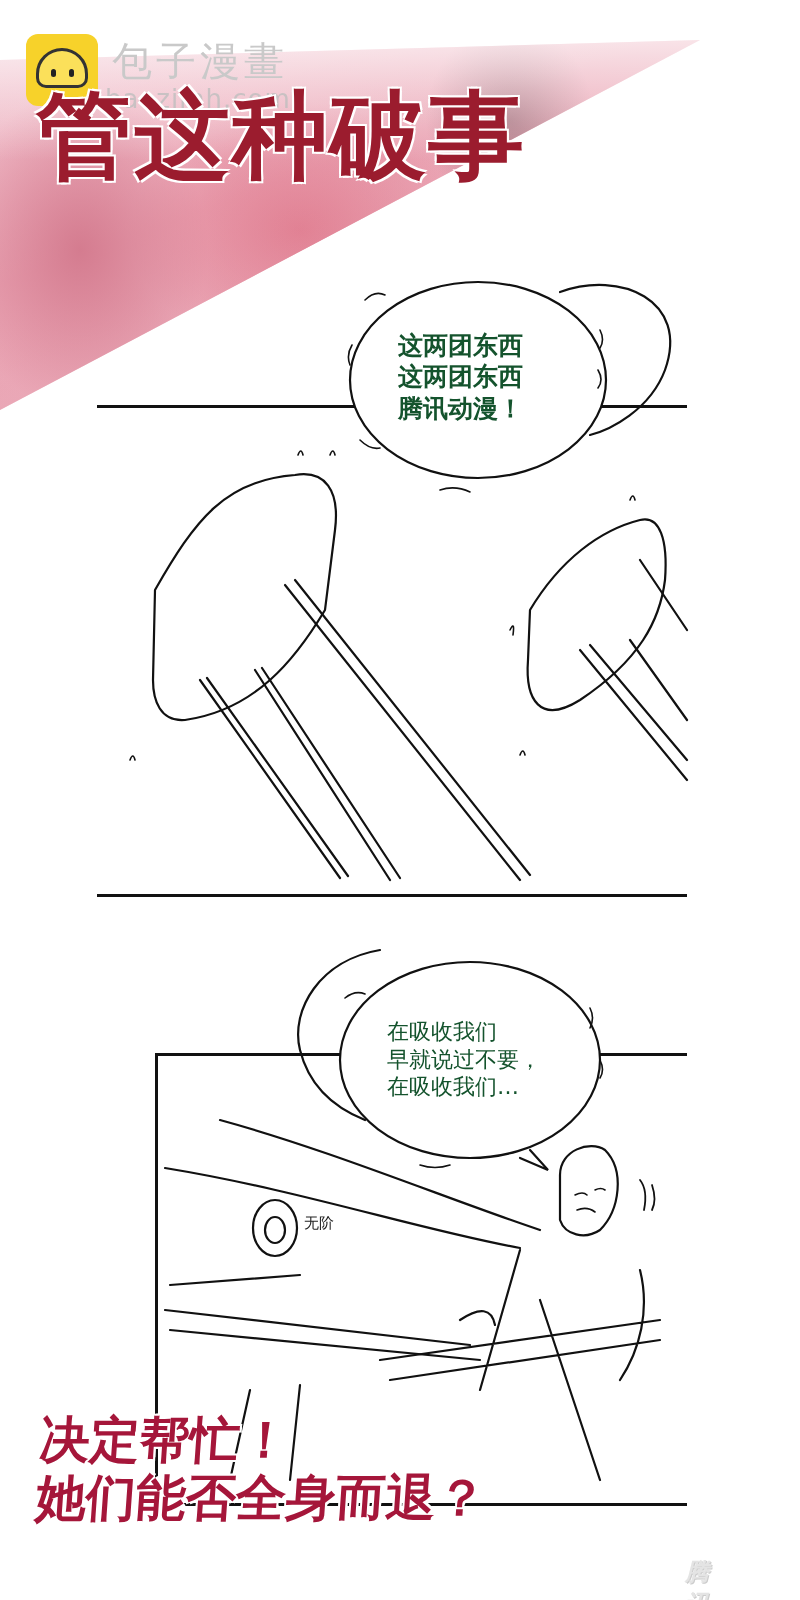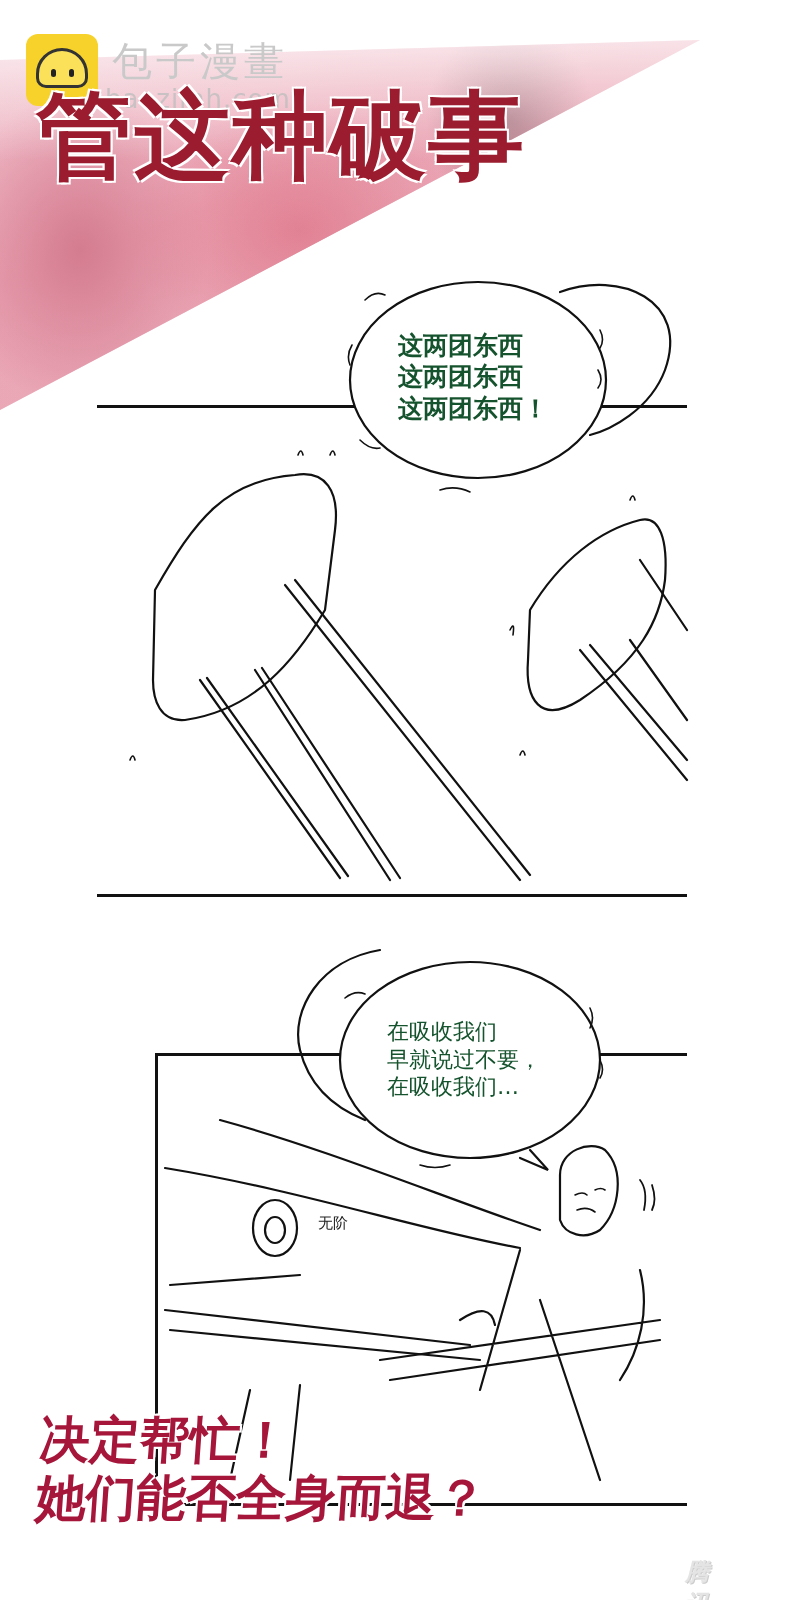--- a/index.html
+++ b/index.html
@@ -23,21 +23,21 @@
     .preview-title { position: absolute; left: 36px; top: 88px; font-family: "DejaVu Serif", serif; font-weight: bold; font-size: 96px; color: #9b1c2e; letter-spacing: 2px; text-shadow: 2px 2px 0 #fff, -2px -2px 0 #fff, 2px -2px 0 #fff, -2px 2px 0 #fff; line-height: 1; }
     .hline { position: absolute; height: 3px; background: #111; }
     .vline { position: absolute; width: 3px; background: #111; }
     svg.draw { position: absolute; left: 0; top: 0; }
     .bubble-text { position: absolute; color: #14532d; line-height: 1.25; }
     .b1 { left: 398px; top: 330px; font-size: 25px; font-weight: bold; }
     .b2 { left: 387px; top: 1018px; font-size: 22px; }
     .b2 .line, .b1 .line { display: block; white-space: nowrap; }
     .tease { position: absolute; left: 38px; top: 1412px; font-size: 50px; font-weight: bold; color: #a5163a; line-height: 1.15; font-family: "DejaVu Sans", sans-serif; text-shadow: 2px 2px 0 #fff, -2px -2px 0 #fff, 2px -2px 0 #fff, -2px 2px 0 #fff; transform: skewX(-4deg); }
     .tease .line { display: block; white-space: nowrap; }
-    .sfx { position: absolute; left: 318px; top: 1214px; font-size: 15px; color: #222; font-family: "DejaVu Sans", sans-serif; }
+    .sfx { position: absolute; left: 304px; top: 1214px; font-size: 15px; color: #222; font-family: "DejaVu Sans", sans-serif; }
     .credit { position: absolute; left: 685px; top: 1556px; font-size: 24px; color: #e4e4e4; font-weight: bold; letter-spacing: -1px; font-style: italic; text-shadow: 1px 1px 0 #ccc; }
   </style>
 </head>
 <body>
 
 <div class="page">
 
   <div class="banner-art"></div>
   <div class="banner-fade"></div>
 
@@ -84,21 +84,21 @@
       <path d="M560 1175 C 560 1150, 590 1140, 605 1150 C 625 1170, 620 1210, 600 1230 C 585 1240, 565 1235, 560 1220 Z"></path>
       <path d="M575 1195 q 8 -4 12 0 M 595 1190 q 6 -3 10 0 M 577 1210 q 10 -4 18 2" stroke-width="1.6"></path>
       <path d="M520 1250 L 480 1390 M 640 1270 C 650 1310, 640 1350, 620 1380 M 540 1300 L 600 1480 M 460 1320 q 30 -20 35 5 M 380 1360 L 660 1320 M 390 1380 L 660 1340 M 250 1390 L 230 1480 M 300 1385 L 290 1480"></path>
       <path d="M640 1180 q 8 10 4 30 M 652 1185 q 5 15 0 25" stroke-width="1.8"></path>
     </g>
   </svg>
 
   <div class="bubble-text b1">
     <span class="line">这两团东西</span>
     <span class="line">这两团东西</span>
-    <span class="line">这两团东西！</span>
+    <span class="line">腾讯动漫！</span>
   </div>
   <div class="bubble-text b2">
     <span class="line">在吸收我们</span>
     <span class="line">早就说过不要，</span>
     <span class="line">在吸收我们…</span>
   </div>
 
   <div class="sfx">无阶</div>
 
   <div class="tease">

